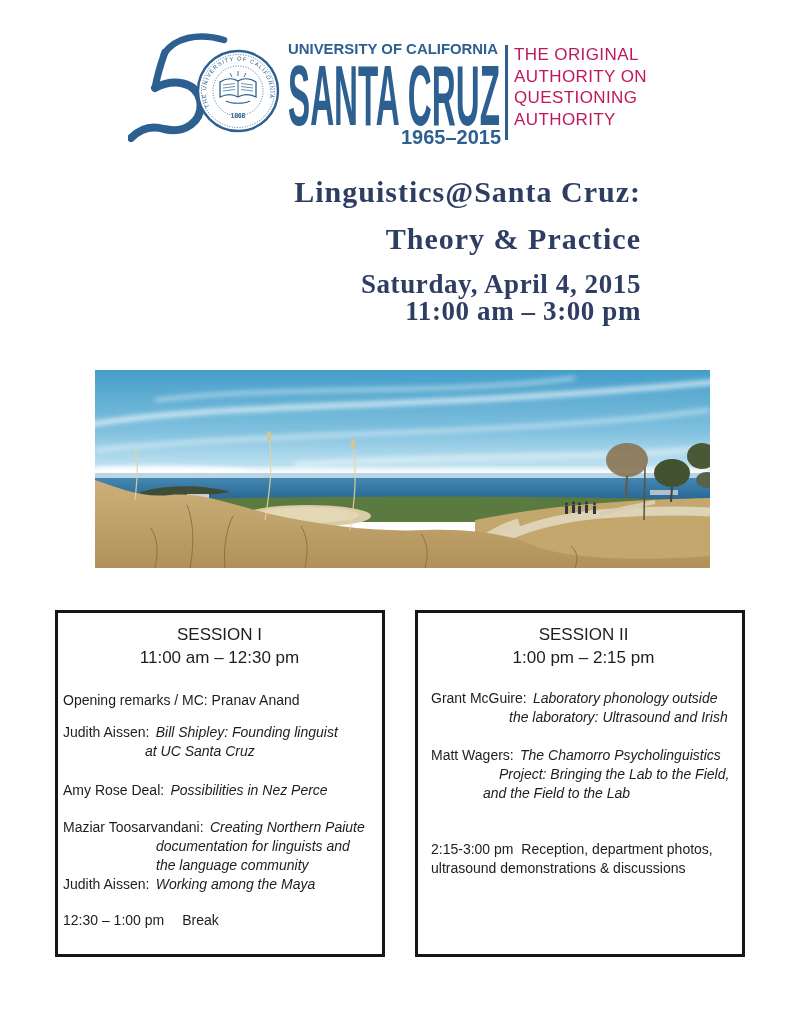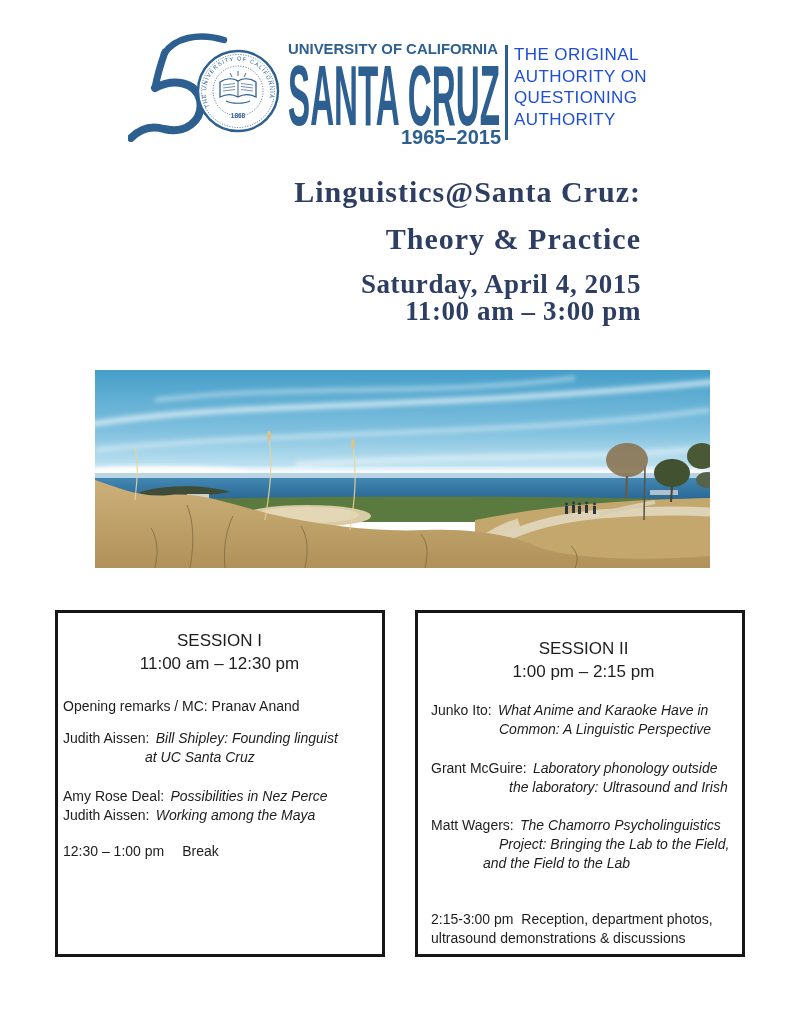--- a/index.html
+++ b/index.html
@@ -6,36 +6,36 @@
   .page {
     position:relative; width:791px; height:1024px; background:#ffffff;
     font-family:"Liberation Sans", sans-serif; overflow:hidden;
   }
   
   .brand { position:absolute; left:0; top:0; width:791px; height:170px; }
   .numeral5 { position:absolute; left:128px; top:30px; }
   .seal { position:absolute; left:196px; top:49px; }
   .wordmark { position:absolute; left:288px; top:40px; }
   .divider { position:absolute; left:505px; top:45px; width:2.5px; height:95px; background:#2d5f91; }
-  .tagline { position:absolute; left:514px; top:44px; color:#1d4ed8; font-size:17px;
+  .tagline { position:absolute; left:514px; top:44px; color:#be185d; font-size:17px;
              line-height:21.5px; letter-spacing:0.4px; font-weight:400; }
   
   .titleblock { position:absolute; left:0; top:175px; width:641px; text-align:right;
                 color:#2e3e63; font-family:"Liberation Serif", serif; font-weight:bold; }
   .titleblock .t1, .titleblock .t2 { font-size:30px; line-height:34px; letter-spacing:1px; }
   .titleblock .t2 { margin-top:13px; }
   .titleblock .when { margin-top:15px; font-size:27px; line-height:27px; letter-spacing:0.6px; }
   
   .photo { position:absolute; left:95px; top:370px; width:615px; height:198px; }
   
   .sbox { position:absolute; top:610px; width:330px; height:347px; box-sizing:border-box;
           border:3px solid #161616; color:#1d1d1d; font-size:14px; line-height:19px;
           overflow:hidden; }
-  .sbox.b1 { left:55px;  padding:16px 6px 0 5px; }
-  .sbox.b2 { left:415px; padding:24px 6px 0 13px; }
+  .sbox.b1 { left:55px;  padding:10px 6px 0 5px; }
+  .sbox.b2 { left:415px; padding:10px 6px 0 13px; }
   .shead { text-align:center; font-size:17px; line-height:23px; }
   .entry { margin:0; }
   .line { white-space:nowrap; }
   .ttl  { font-style:italic; margin-left:0.45em; }
   .cont { font-style:italic; }
   .pre  { white-space:pre; }
   .brk-label { margin-left:18px; }
 </style>
 </head>
 <body>
@@ -194,40 +194,41 @@
 
     <div class="entry" style="margin-top:13px">
       <div class="line"><span>Judith Aissen:</span><span class="ttl">Bill Shipley: Founding linguist</span></div>
       <div class="line cont" style="margin-left:82px">at UC Santa Cruz</div>
     </div>
 
     <div class="entry" style="margin-top:20px">
       <div class="line"><span>Amy Rose Deal:</span><span class="ttl">Possibilities in Nez Perce</span></div>
     </div>
 
+    <div class="entry" style="margin-top:18px">
+      <div class="line"><span>Maziar Toosarvandani:</span><span class="ttl">Creating Northern Paiute</span></div>
+      <div class="line cont" style="margin-left:93px">documentation for linguists and</div>
+      <div class="line cont" style="margin-left:93px">the language community</div>
+    </div>
 
     <div class="entry" style="">
       <div class="line"><span>Judith Aissen:</span><span class="ttl">Working among the Maya</span></div>
     </div>
 
     <div class="entry line" style="margin-top:17px">
       <span>12:30 – 1:00 pm</span><span class="brk-label">Break</span>
     </div>
   </div>
 
   <div class="sbox b2">
     <div class="shead">
       <div>SESSION II</div>
       <div>1:00 pm – 2:15 pm</div>
     </div>
 
-    <div class="entry" style="margin-top:18px">
-      <div class="line"><span>Junko Ito:</span><span class="ttl">What Anime and Karaoke Have in</span></div>
-      <div class="line cont" style="margin-left:68px">Common: A Linguistic Perspective</div>
-    </div>
 
     <div class="entry" style="margin-top:20px">
       <div class="line"><span>Grant McGuire:</span><span class="ttl">Laboratory phonology outside</span></div>
       <div class="line cont" style="margin-left:78px">the laboratory: Ultrasound and Irish</div>
     </div>
 
     <div class="entry" style="margin-top:19px">
       <div class="line"><span>Matt Wagers:</span><span class="ttl">The Chamorro Psycholinguistics</span></div>
       <div class="line cont" style="margin-left:68px">Project: Bringing the Lab to the Field,</div>
       <div class="line cont" style="margin-left:52px">and the Field to the Lab</div>

